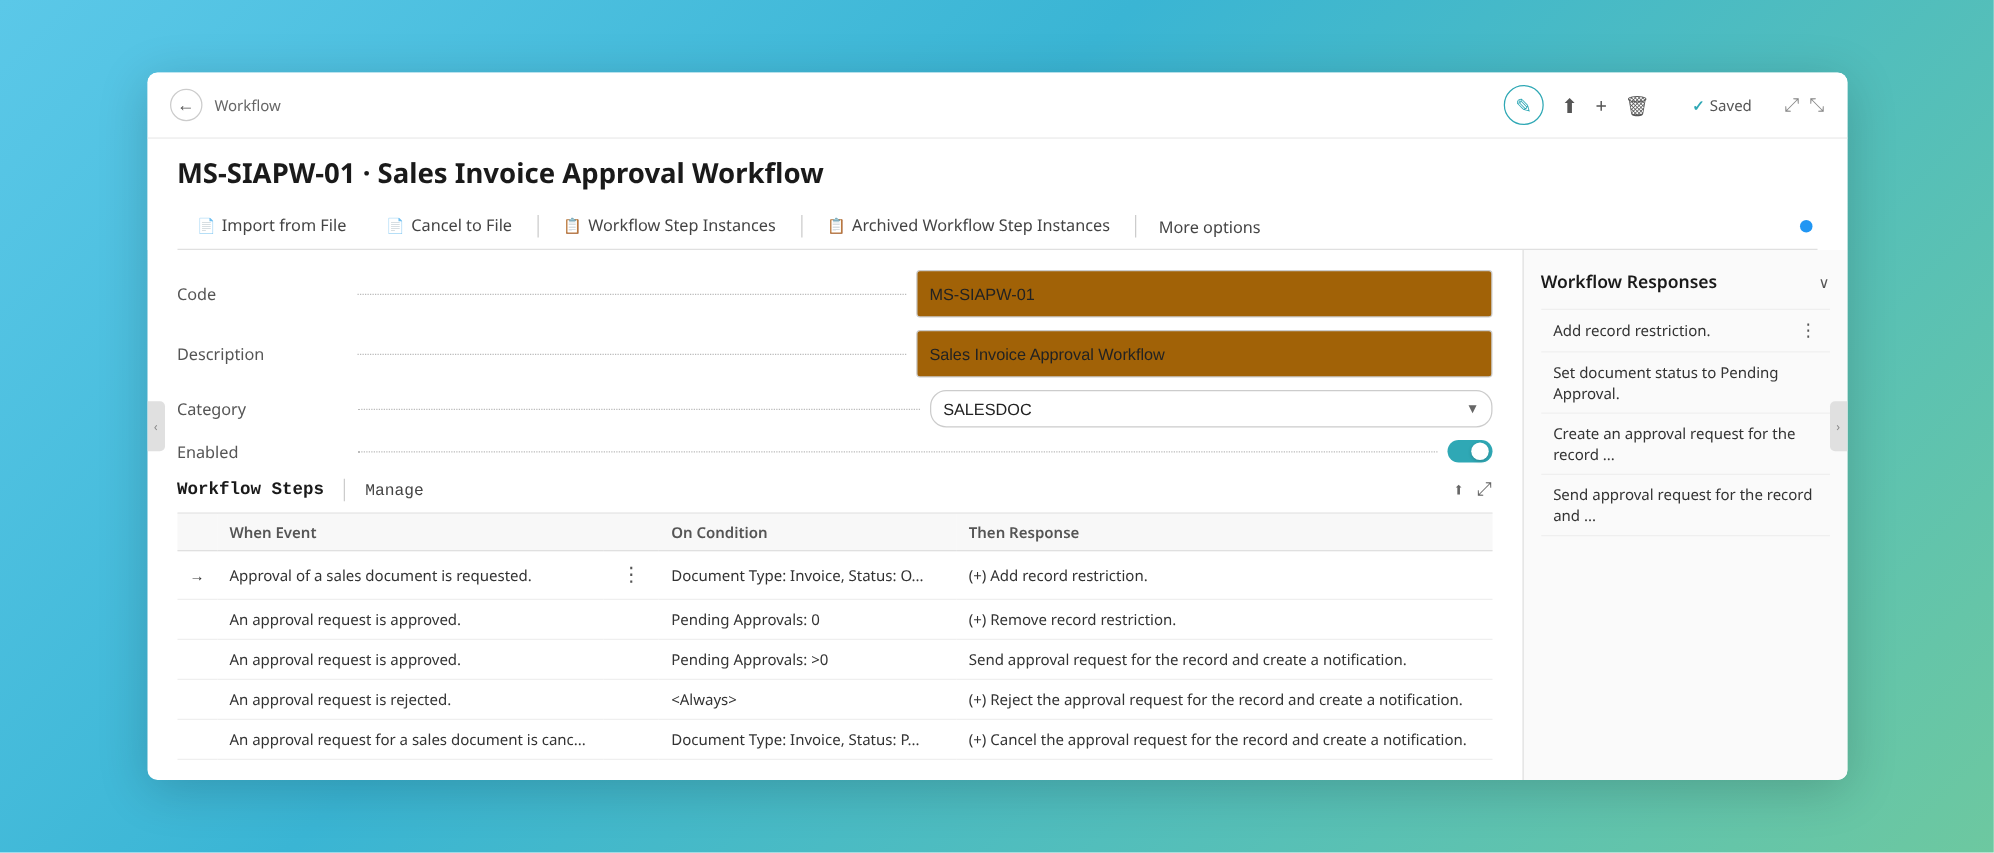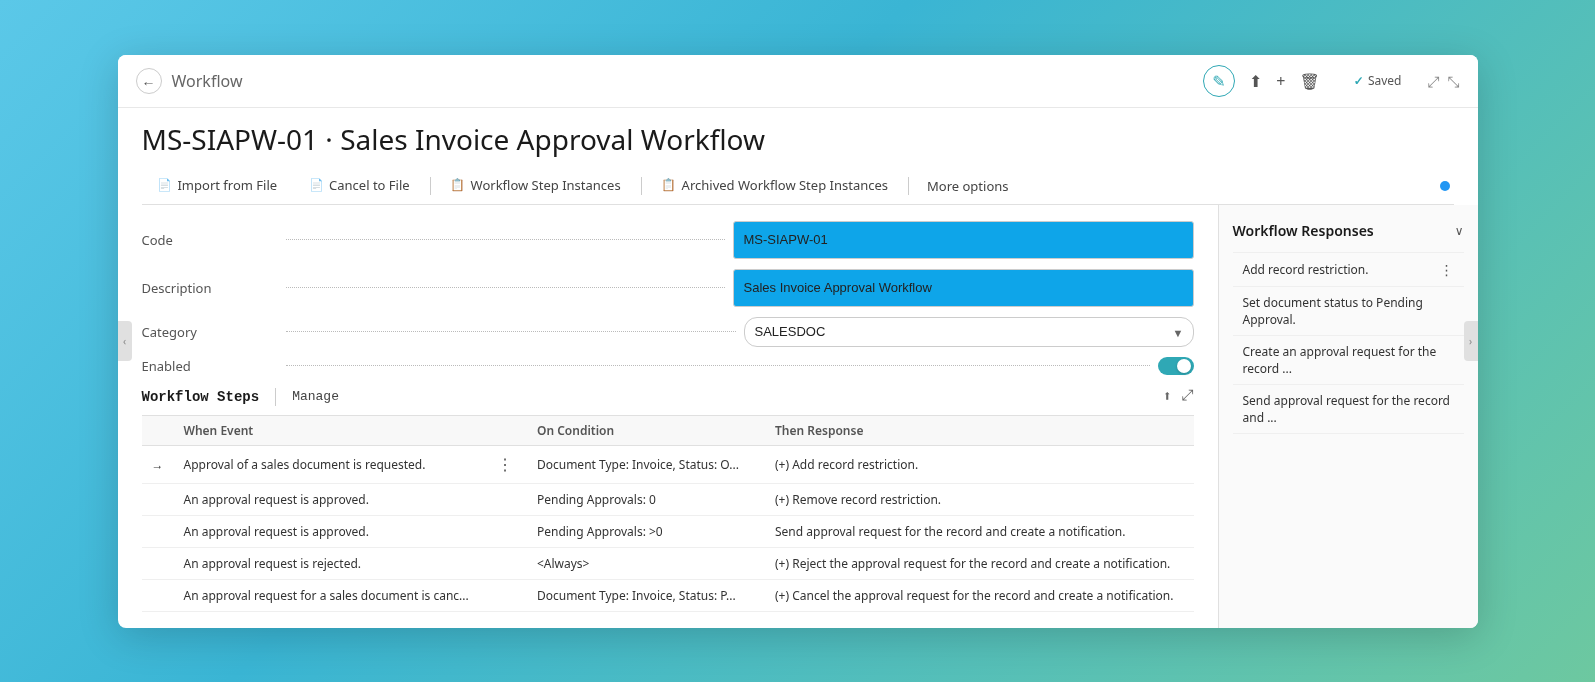--- a/index.html
+++ b/index.html
@@ -35,21 +35,21 @@
       border: 1.5px solid #ccc;
       display: flex; align-items: center; justify-content: center;
       cursor: pointer;
       color: #555;
       font-size: 14px;
       margin-right: 10px;
       flex-shrink: 0;
     }
     .title-bar-label {
       color: #666;
-      font-size: 16px;
+      font-size: 12px;
       font-weight: 400;
     }
     .title-bar-icons {
       display: flex; align-items: center; gap: 14px;
       margin-left: auto;
     }
     .title-bar-icons .icon-btn {
       color: #555;
       cursor: pointer;
       font-size: 16px;
@@ -71,22 +71,22 @@
     .window-controls { display: flex; gap: 8px; margin-left: 12px; }
     .window-controls span {
       cursor: pointer; color: #888; font-size: 15px;
     }
     
     .page-header {
       padding: 12px 24px 0 24px;
       background: #fff;
     }
     .page-title {
-      font-size: 28px;
-      font-weight: 400;
+      font-size: 22px;
+      font-weight: 700;
       color: #1a1a1a;
       margin-bottom: 10px;
     }
     
     .tabs {
       display: flex;
       align-items: center;
       border-bottom: 1px solid #e0e0e0;
       gap: 0;
       position: relative;
@@ -144,21 +144,21 @@
       height: 1px;
     }
     .form-input {
       flex: 1;
       border: 1px solid #ccc;
       border-radius: 3px;
       padding: 5px 10px;
       font-size: 13px;
       color: #222;
       outline: none;
-      background: #0ea5e9;
+      background: #a16207;
       height: 38px;
     }
     .form-select-wrap {
       flex: 1;
       position: relative;
     }
     .form-select {
       width: 100%;
       border: 1px solid #ccc;
       border-radius: 13px;

